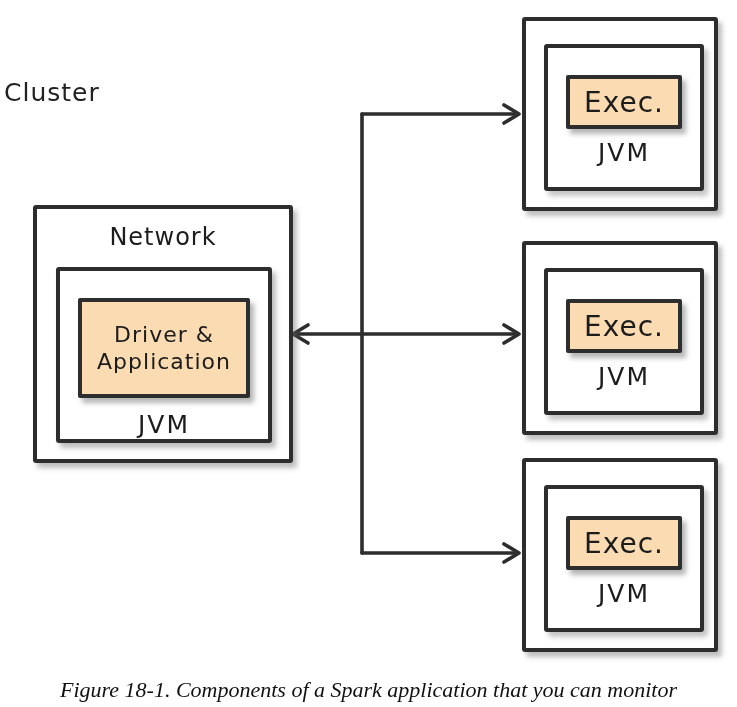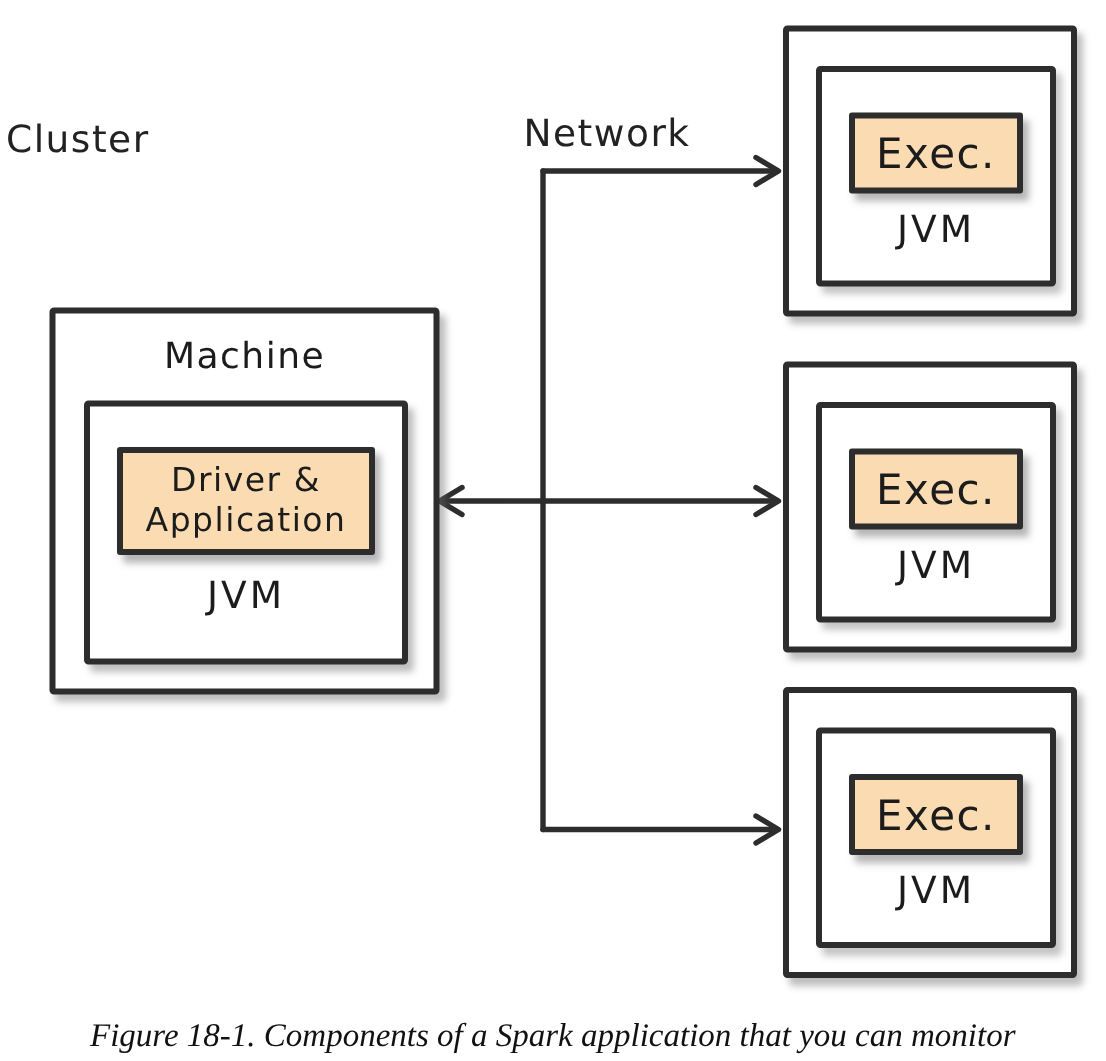--- a/index.html
+++ b/index.html
@@ -68,21 +68,21 @@
     border-radius: 3px;
     background: #fff;
     box-shadow: 4px 5px 5px rgba(110,110,110,0.45);
     display: flex;
     flex-direction: column;
     align-items: center;
   }
   .driver-box {
     margin-top: 27px;
     width: 172px;
-    height: 72px;
+    height: 100px;
     box-sizing: border-box;
     border: 4px solid var(--line, #2d2d2d);
     border-radius: 2px;
     background: var(--accent, #fbdcb2);
     box-shadow: 4px 5px 5px rgba(110,110,110,0.5);
     display: flex;
     align-items: center;
     justify-content: center;
     text-align: center;
     font-size: 22px;
@@ -157,39 +157,38 @@
     color: #111;
   }
 </style>
 </head>
 <body>
 
 <div class="canvas">
 
   <div class="floating-label cluster-label">Cluster</div>
 
-  <div class="floating-label network-label">Network</div>
 
   <svg class="arrows-svg" viewBox="0 0 737 707" xmlns="http://www.w3.org/2000/svg">
 
     <line x1="362" y1="114" x2="362" y2="553"></line>
 
     <line x1="362" y1="114" x2="514" y2="114"></line>
     <path d="M504,105 L519,114 L504,123"></path>
 
     <line x1="298" y1="334" x2="514" y2="334"></line>
     <path d="M308,325 L293,334 L308,343"></path>
     <path d="M504,325 L519,334 L504,343"></path>
 
     <line x1="362" y1="553" x2="514" y2="553"></line>
     <path d="M504,544 L519,553 L504,562"></path>
   </svg>
 
   <div class="box machine-box">
-    <div class="machine-title">Machine</div>
+    <div class="machine-title">Network</div>
     <div class="driver-jvm-box">
       <div class="driver-box">Driver &amp; Application</div>
       <div class="jvm-label">JVM</div>
     </div>
   </div>
 
   <div class="exec-unit exec-unit-1">
     <div class="exec-jvm-box">
       <div class="exec-box">Exec.</div>
       <div class="exec-jvm-label">JVM</div>

